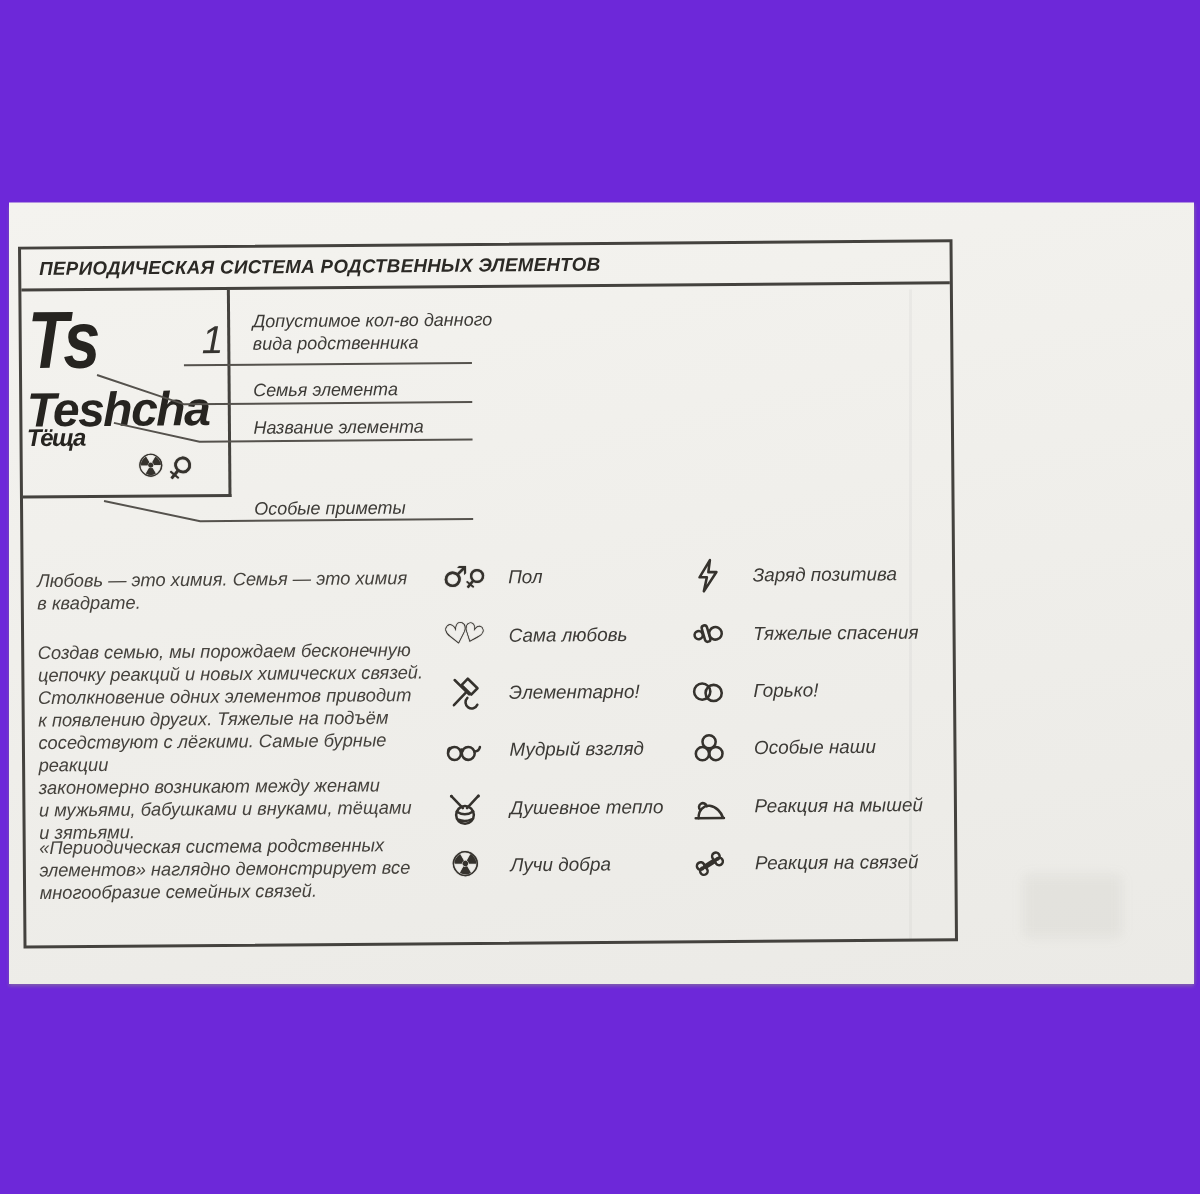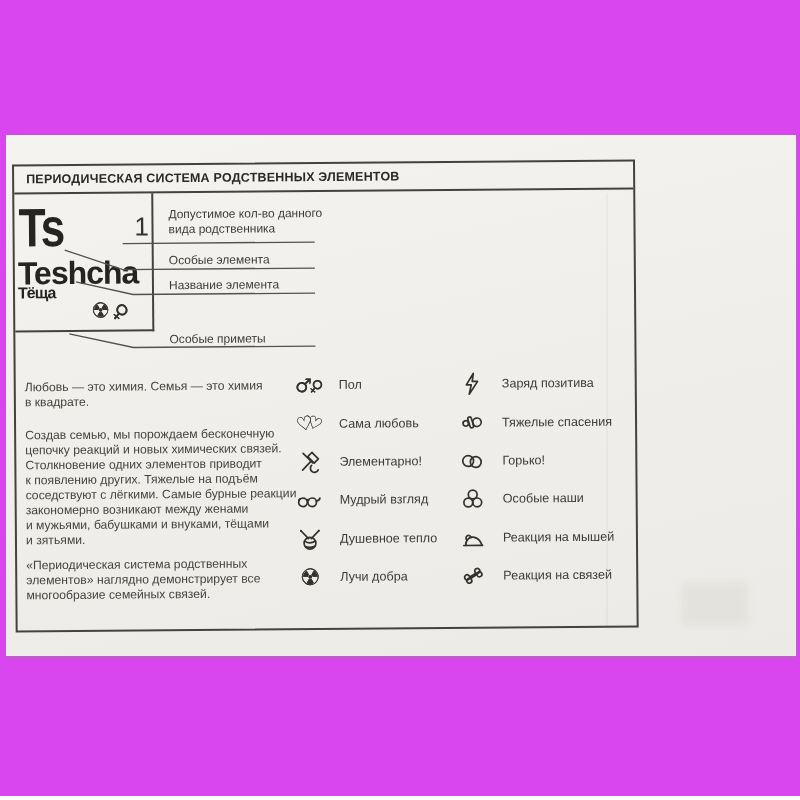--- a/index.html
+++ b/index.html
@@ -1,18 +1,18 @@
 <!DOCTYPE html>
 <html><head>
 <meta charset="utf-8">
 <style>
   html,body{margin:0;padding:0;}
   body{width:800px;height:800px;overflow:hidden;background:#fff;
        font-family:"Liberation Sans","DejaVu Sans",sans-serif;}
-  .page{position:relative;width:800px;height:796px;background:#d946ef;}
+  .page{position:relative;width:800px;height:796px;background:#6d28d9;font-style:italic;}
 
   .card{position:absolute;left:6px;top:135px;width:790px;height:521px;
         background:linear-gradient(168deg,#f4f3ef 0%,#efeeea 55%,#ebeae6 100%);
         box-shadow:0 2px 2px rgba(146,143,137,.45),1px 0 2px rgba(146,143,137,.25);}
   .tilt{position:absolute;left:0;top:0;width:790px;height:521px;
         transform:rotate(-0.45deg);transform-origin:315px 27px;}
 
   .frame{position:absolute;left:6px;top:27px;width:619px;height:464px;
          border:2px solid #44423e;}
   .title{position:absolute;left:20px;top:35px;font-size:12.5px;font-weight:bold;
@@ -89,21 +89,21 @@
         <g fill="none" stroke="#55524d" stroke-width="1.3">
           <path d="M116 107 H308"></path>
           <path d="M58 113 L116 133 H308"></path>
           <path d="M69 145 L126 158 H308"></path>
           <path d="M62 197 L126 211 H308"></path>
         </g>
       </svg>
 
       <div class="callout co-count">Допустимое кол-во данного
 вида родственника</div>
-      <div class="callout co-symbol">Особые элемента</div>
+      <div class="callout co-symbol">Семья элемента</div>
       <div class="callout co-name">Название элемента</div>
       <div class="callout co-traits">Особые приметы</div>
 
       <div class="para p1">Любовь — это химия. Семья — это химия
 в квадрате.</div>
       <div class="para p2">Создав семью, мы порождаем бесконечную
 цепочку реакций и новых химических связей.
 Столкновение одних элементов приводит
 к появлению других. Тяжелые на подъём
 соседствуют с лёгкими. Самые бурные реакции

